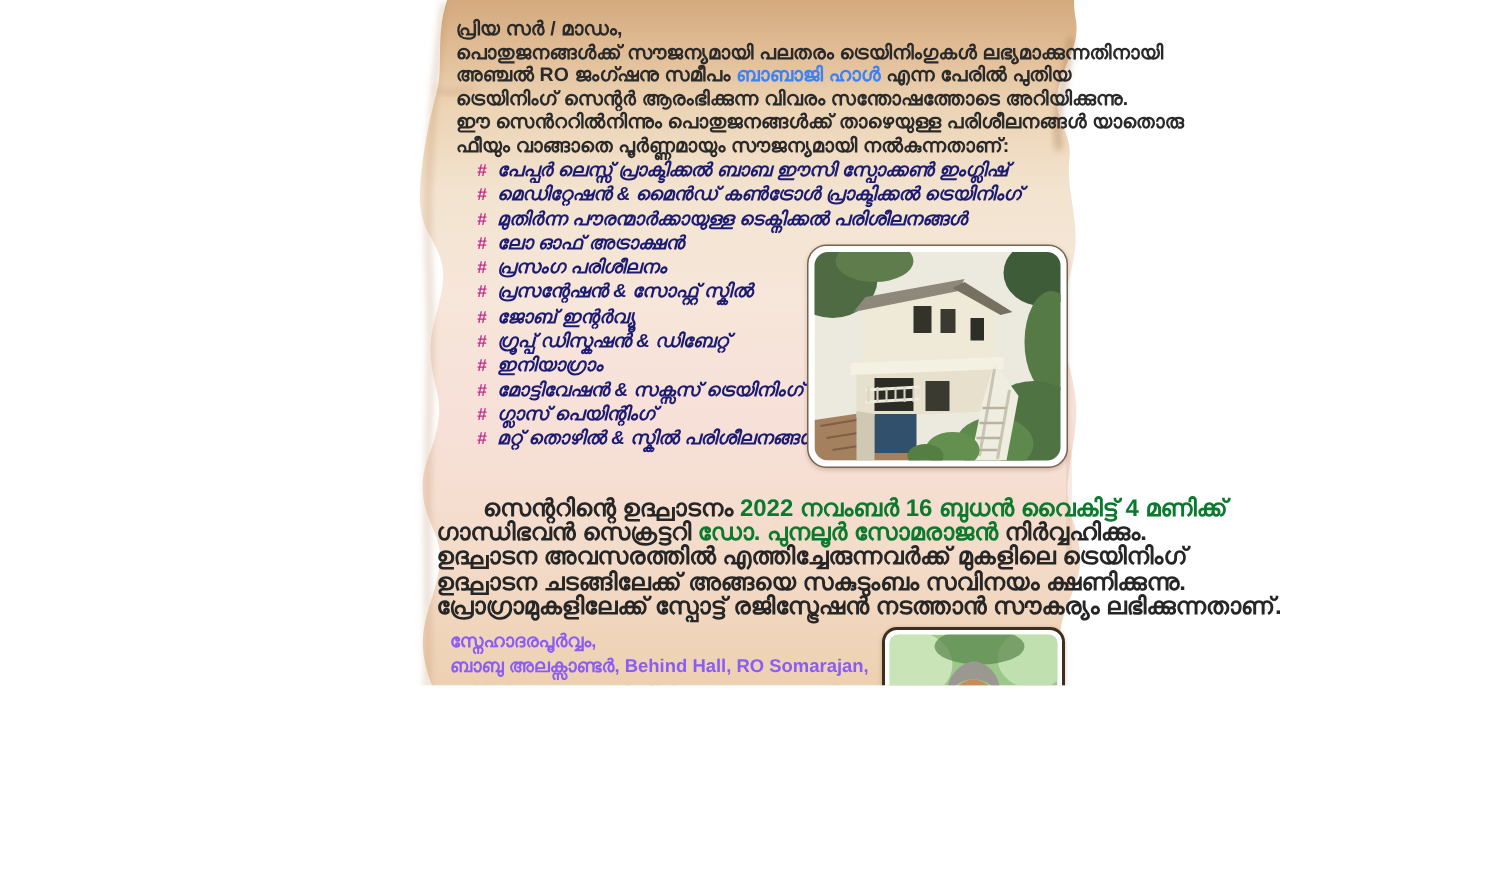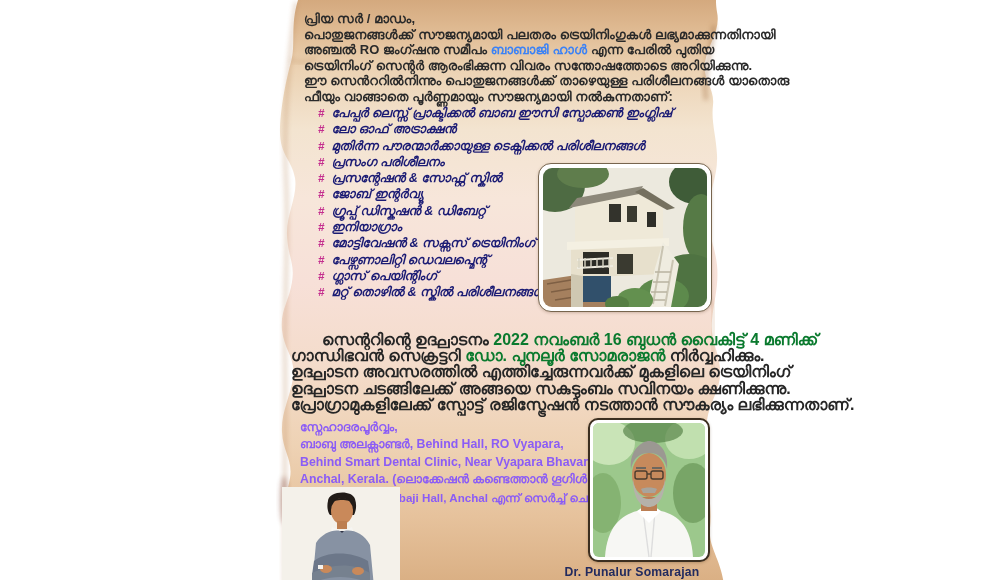--- a/index.html
+++ b/index.html
@@ -1,17 +1,17 @@
 <!DOCTYPE html>
 <html><head>
 <meta charset="utf-8">
 <style>
   html,body { margin:0; padding:0; background:#ffffff; }
   .stage {
-    position:relative; width:1000px; height:580px; overflow:hidden;
+    position:relative; width:1000px; height:457px; overflow:hidden;
     background:#ffffff;
     font-family:"Liberation Sans", sans-serif;
   }
   .abs { position:absolute; }
   .nowrap { white-space:nowrap; }
 
   
   .intro {
     left:304px; top:11px; width:424px;
     font-size:13px; line-height:15.5px; font-weight:600;
@@ -124,29 +124,29 @@
     <div class="nowrap">പ്രിയ സർ / മാഡം,</div>
     <div class="nowrap">പൊതുജനങ്ങൾക്ക് സൗജന്യമായി പലതരം ട്രെയിനിംഗുകൾ ലഭ്യമാക്കുന്നതിനായി</div>
     <div class="nowrap"><span>അഞ്ചൽ RO ജംഗ്ഷനു സമീപം </span><span class="hl-blue">ബാബാജി ഹാൾ</span><span> എന്ന പേരിൽ പുതിയ</span></div>
     <div class="nowrap">ട്രെയിനിംഗ് സെന്റർ ആരംഭിക്കുന്ന വിവരം സന്തോഷത്തോടെ അറിയിക്കുന്നു.</div>
     <div class="nowrap">ഈ സെൻററിൽനിന്നും പൊതുജനങ്ങൾക്ക് താഴെയുള്ള പരിശീലനങ്ങൾ യാതൊരു</div>
     <div class="nowrap">ഫീയും വാങ്ങാതെ പൂർണ്ണമായും സൗജന്യമായി നൽകുന്നതാണ്:</div>
   </div>
 
   <div class="abs tlist">
     <div class="t-item"><span class="t-bullet">#</span><span>പേപ്പർ ലെസ്സ് പ്രാക്ടിക്കൽ ബാബ ഈസി സ്പോക്കൺ ഇംഗ്ലിഷ്</span></div>
+    <div class="t-item"><span class="t-bullet">#</span><span>മെഡിറ്റേഷൻ &amp; മൈൻഡ് കൺട്രോൾ പ്രാക്ടിക്കൽ ട്രെയിനിംഗ്</span></div>
+    <div class="t-item"><span class="t-bullet">#</span><span>മുതിർന്ന പൗരന്മാർക്കായുള്ള ടെക്നിക്കൽ പരിശീലനങ്ങൾ</span></div>
     <div class="t-item"><span class="t-bullet">#</span><span>ലോ ഓഫ് അട്രാക്ഷൻ</span></div>
-    <div class="t-item"><span class="t-bullet">#</span><span>മുതിർന്ന പൗരന്മാർക്കായുള്ള ടെക്നിക്കൽ പരിശീലനങ്ങൾ</span></div>
     <div class="t-item"><span class="t-bullet">#</span><span>പ്രസംഗ പരിശീലനം</span></div>
     <div class="t-item"><span class="t-bullet">#</span><span>പ്രസന്റേഷൻ &amp; സോഫ്റ്റ് സ്കിൽ</span></div>
     <div class="t-item"><span class="t-bullet">#</span><span>ജോബ് ഇന്റർവ്യൂ</span></div>
     <div class="t-item"><span class="t-bullet">#</span><span>ഗ്രൂപ്പ് ഡിസ്കഷൻ &amp; ഡിബേറ്റ്</span></div>
     <div class="t-item"><span class="t-bullet">#</span><span>ഇനിയാഗ്രാം</span></div>
     <div class="t-item"><span class="t-bullet">#</span><span>മോട്ടിവേഷൻ &amp; സക്സസ് ട്രെയിനിംഗ്</span></div>
-    <div class="t-item"><span class="t-bullet">#</span><span>പേഴ്സണാലിറ്റി ഡെവലപ്മെന്റ്</span></div>
     <div class="t-item"><span class="t-bullet">#</span><span>ഗ്ലാസ് പെയിന്റിംഗ്</span></div>
     <div class="t-item"><span class="t-bullet">#</span><span>മറ്റ് തൊഴിൽ &amp; സ്കിൽ പരിശീലനങ്ങൾ.</span></div>
   </div>
 
   <div class="abs photo-house">
     <svg width="164" height="139" viewBox="0 0 164 139">
       <rect width="164" height="139" fill="#ece9de"></rect>
 
       <ellipse cx="12" cy="18" rx="30" ry="26" fill="#4e6b43"></ellipse>
       <ellipse cx="40" cy="6" rx="26" ry="14" fill="#5f7d4c"></ellipse>
@@ -187,21 +187,21 @@
   <div class="abs inaug">
     <div class="nowrap first"><span>സെന്ററിന്റെ ഉദ്ഘാടനം </span><span class="green">2022 നവംബർ 16 ബുധൻ വൈകിട്ട് 4 മണിക്ക്</span></div>
     <div class="nowrap"><span>ഗാന്ധിഭവൻ സെക്രട്ടറി </span><span class="green">ഡോ. പുനലൂർ സോമരാജൻ</span><span> നിർവ്വഹിക്കും.</span></div>
     <div class="nowrap">ഉദ്ഘാടന അവസരത്തിൽ എത്തിച്ചേരുന്നവർക്ക് മുകളിലെ ട്രെയിനിംഗ്</div>
     <div class="nowrap">ഉദ്ഘാടന ചടങ്ങിലേക്ക് അങ്ങയെ സകുടുംബം സവിനയം ക്ഷണിക്കുന്നു.</div>
     <div class="nowrap">പ്രോഗ്രാമുകളിലേക്ക് സ്പോട്ട് രജിസ്ട്രേഷൻ നടത്താൻ സൗകര്യം ലഭിക്കുന്നതാണ്.</div>
   </div>
 
   <div class="abs signoff">
     <div class="nowrap">സ്നേഹാദരപൂർവ്വം,</div>
-    <div class="nowrap"><span>ബാബു അലക്സാണ്ടർ, </span><span>Behind Hall</span><span>, RO Vyapara,</span></div>
+    <div class="nowrap"><span>ബാബു അലക്സാണ്ടർ, </span><span>Behind Hall</span><span>, RO Somarajan,</span></div>
     <div class="nowrap">Behind Smart Dental Clinic, Near Vyapara Bhavan,</div>
     <div class="nowrap"><span>Anchal</span><span class="reg">, Kerala. (ലൊക്കേഷൻ കണ്ടെത്താൻ ഗൂഗിൾ മാപ്പിൽ</span></div>
     <div class="nowrap indent"><span>Babaji Hall, Anchal</span><span class="reg"> എന്ന് സെർച്ച് ചെയ്യുക)</span></div>
   </div>
 
   <div class="abs photo-suit">
     <svg width="118" height="100" viewBox="0 0 118 100">
       <rect width="118" height="100" fill="#f4f1ea"></rect>
 
       <path d="M46,14 C46,4 70,2 73,12 C75,18 74,24 72,28 L48,28 C45,24 45,18 46,14 Z" fill="#221c18"></path>

